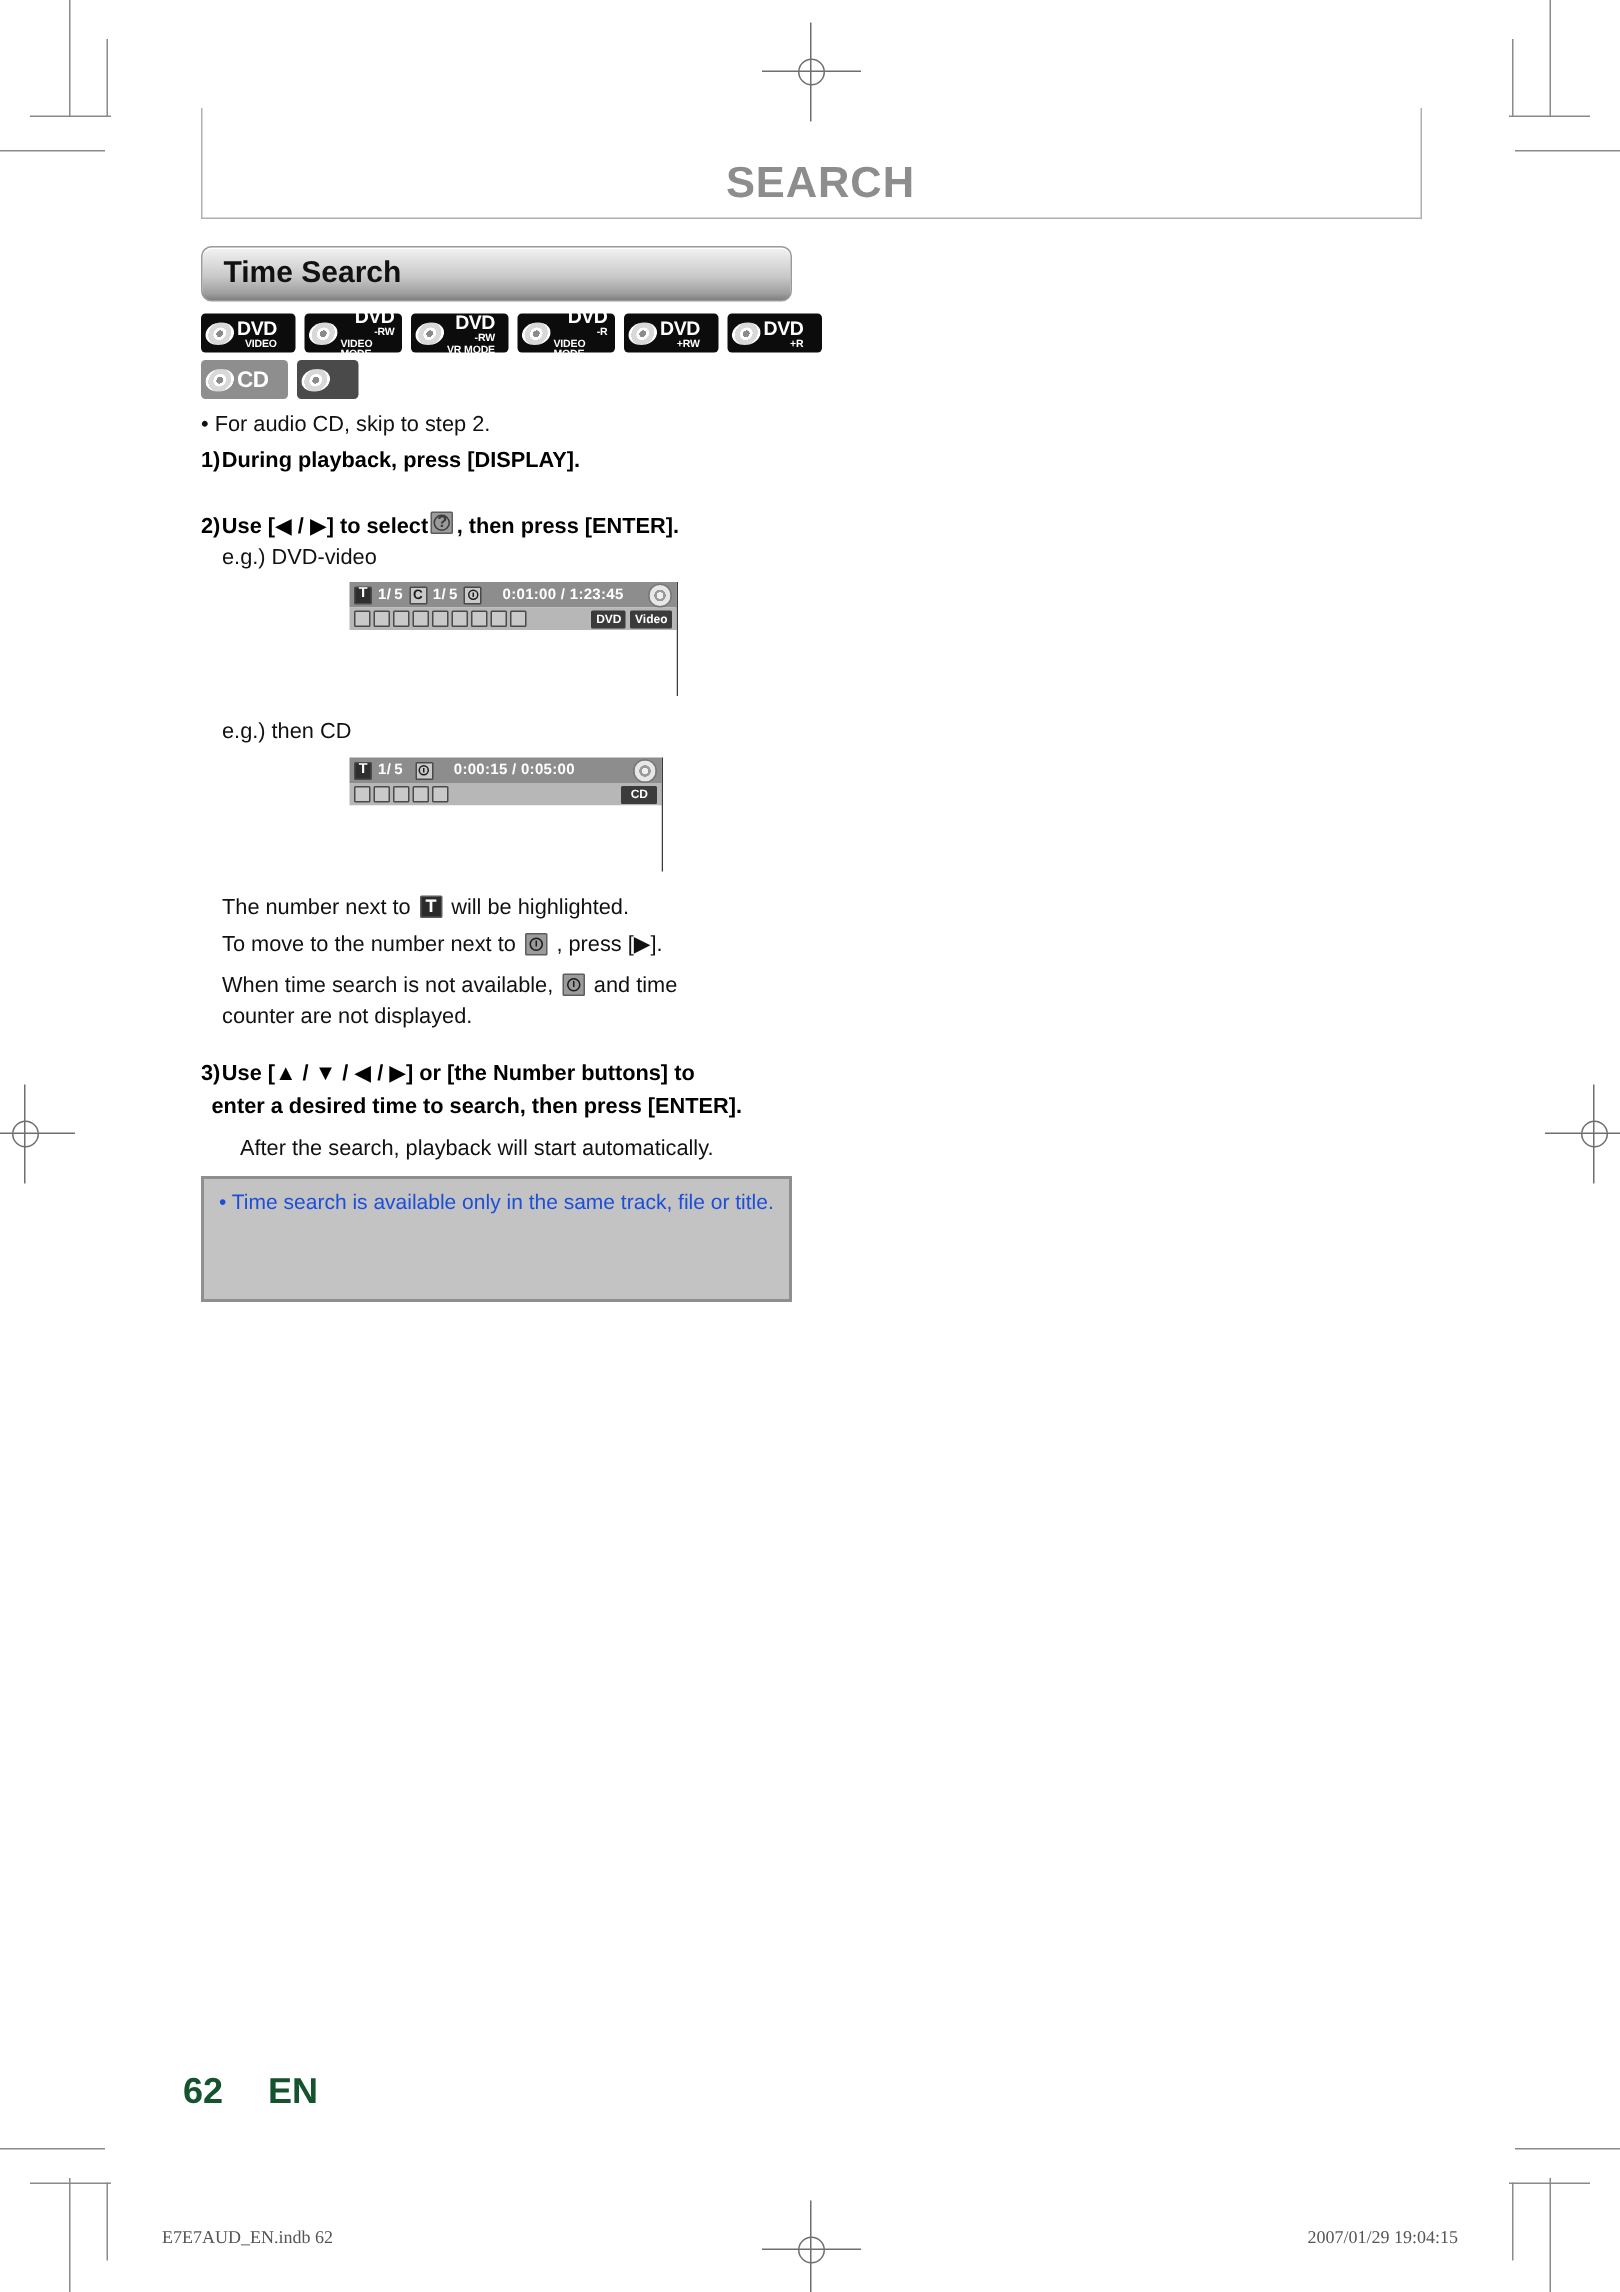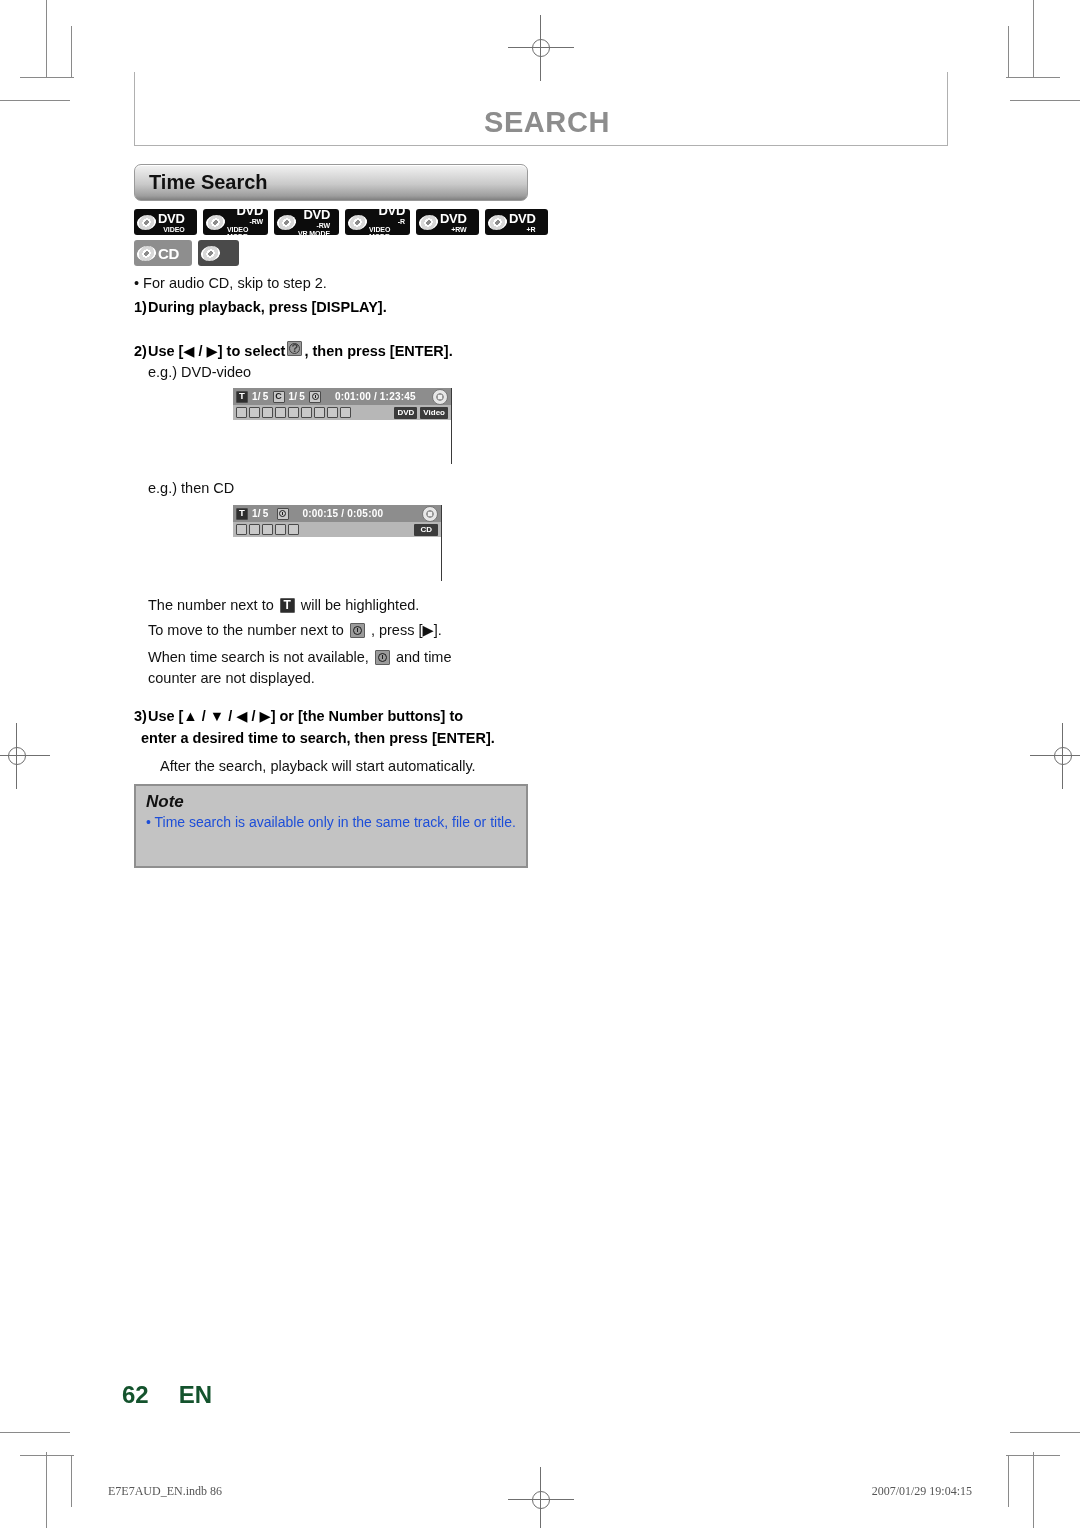--- a/index.html
+++ b/index.html
@@ -314,22 +314,21 @@
   <span>counter are not displayed.</span>
 </div>
 
 <div class="step" style="left:134px;top:706px;width:400px;display:block;">
   <span class="num">3)</span><span class="bdy">Use [▲ / ▼ / ◀ / ▶] or [the Number buttons] to</span>
   <div style="margin-left:7px;">enter a desired time to search, then press [ENTER].</div>
 </div>
 <div class="txt" style="left:160px;top:746px;margin-top:10px;">After the search, playback will start automatically.</div>
 
 <div id="note">
-  <div class="nh">Note</div>
   <div class="nb">• Time search is available only in the same track, file or title.</div>
 </div>
 
 <div id="folio">
   <span>62</span><span class="en">EN</span>
 </div>
 
-<div class="ftxt" style="left:108px;top:1484px;">E7E7AUD_EN.indb   86</div>
+<div class="ftxt" style="left:108px;top:1484px;">E7E7AUD_EN.indb   62</div>
 <div class="ftxt" style="right:108px;top:1484px;">2007/01/29   19:04:15</div>
 
 </body></html>

